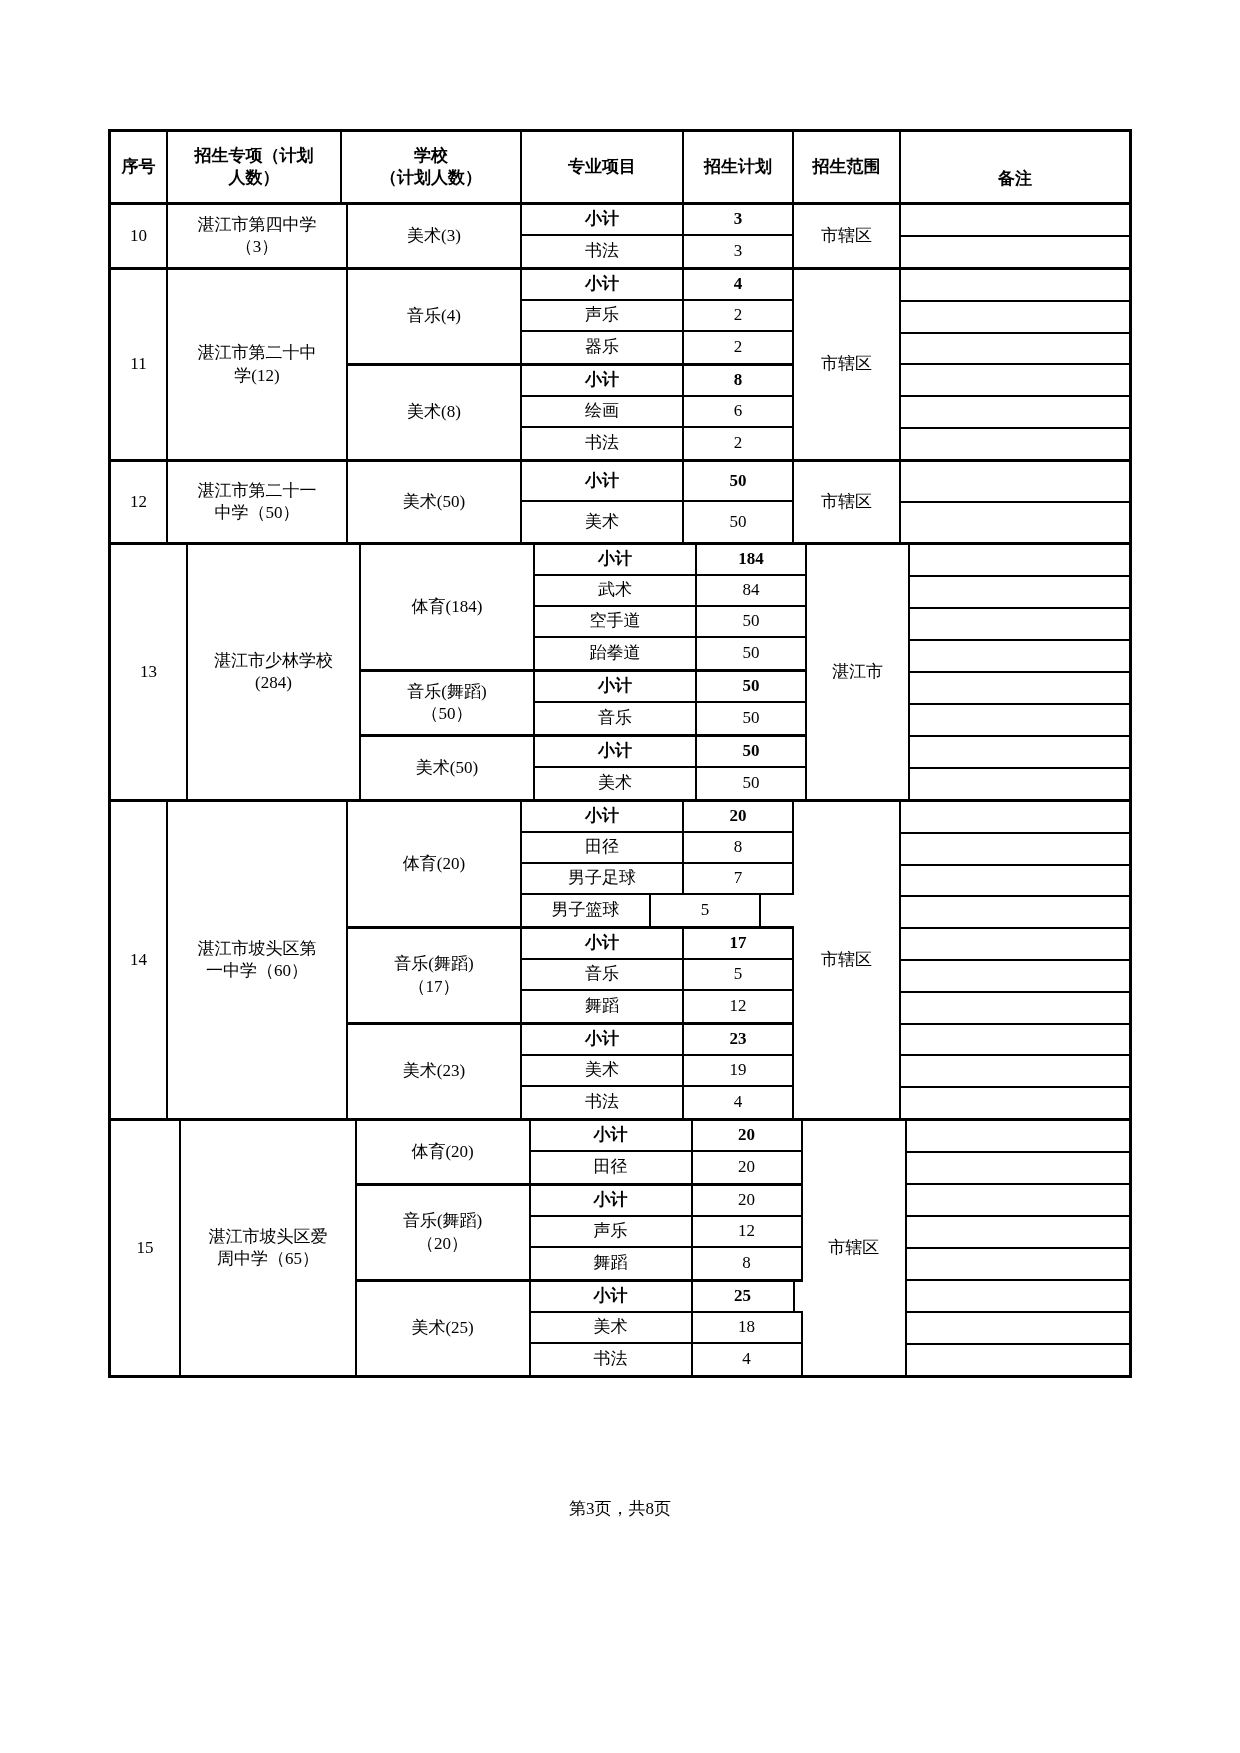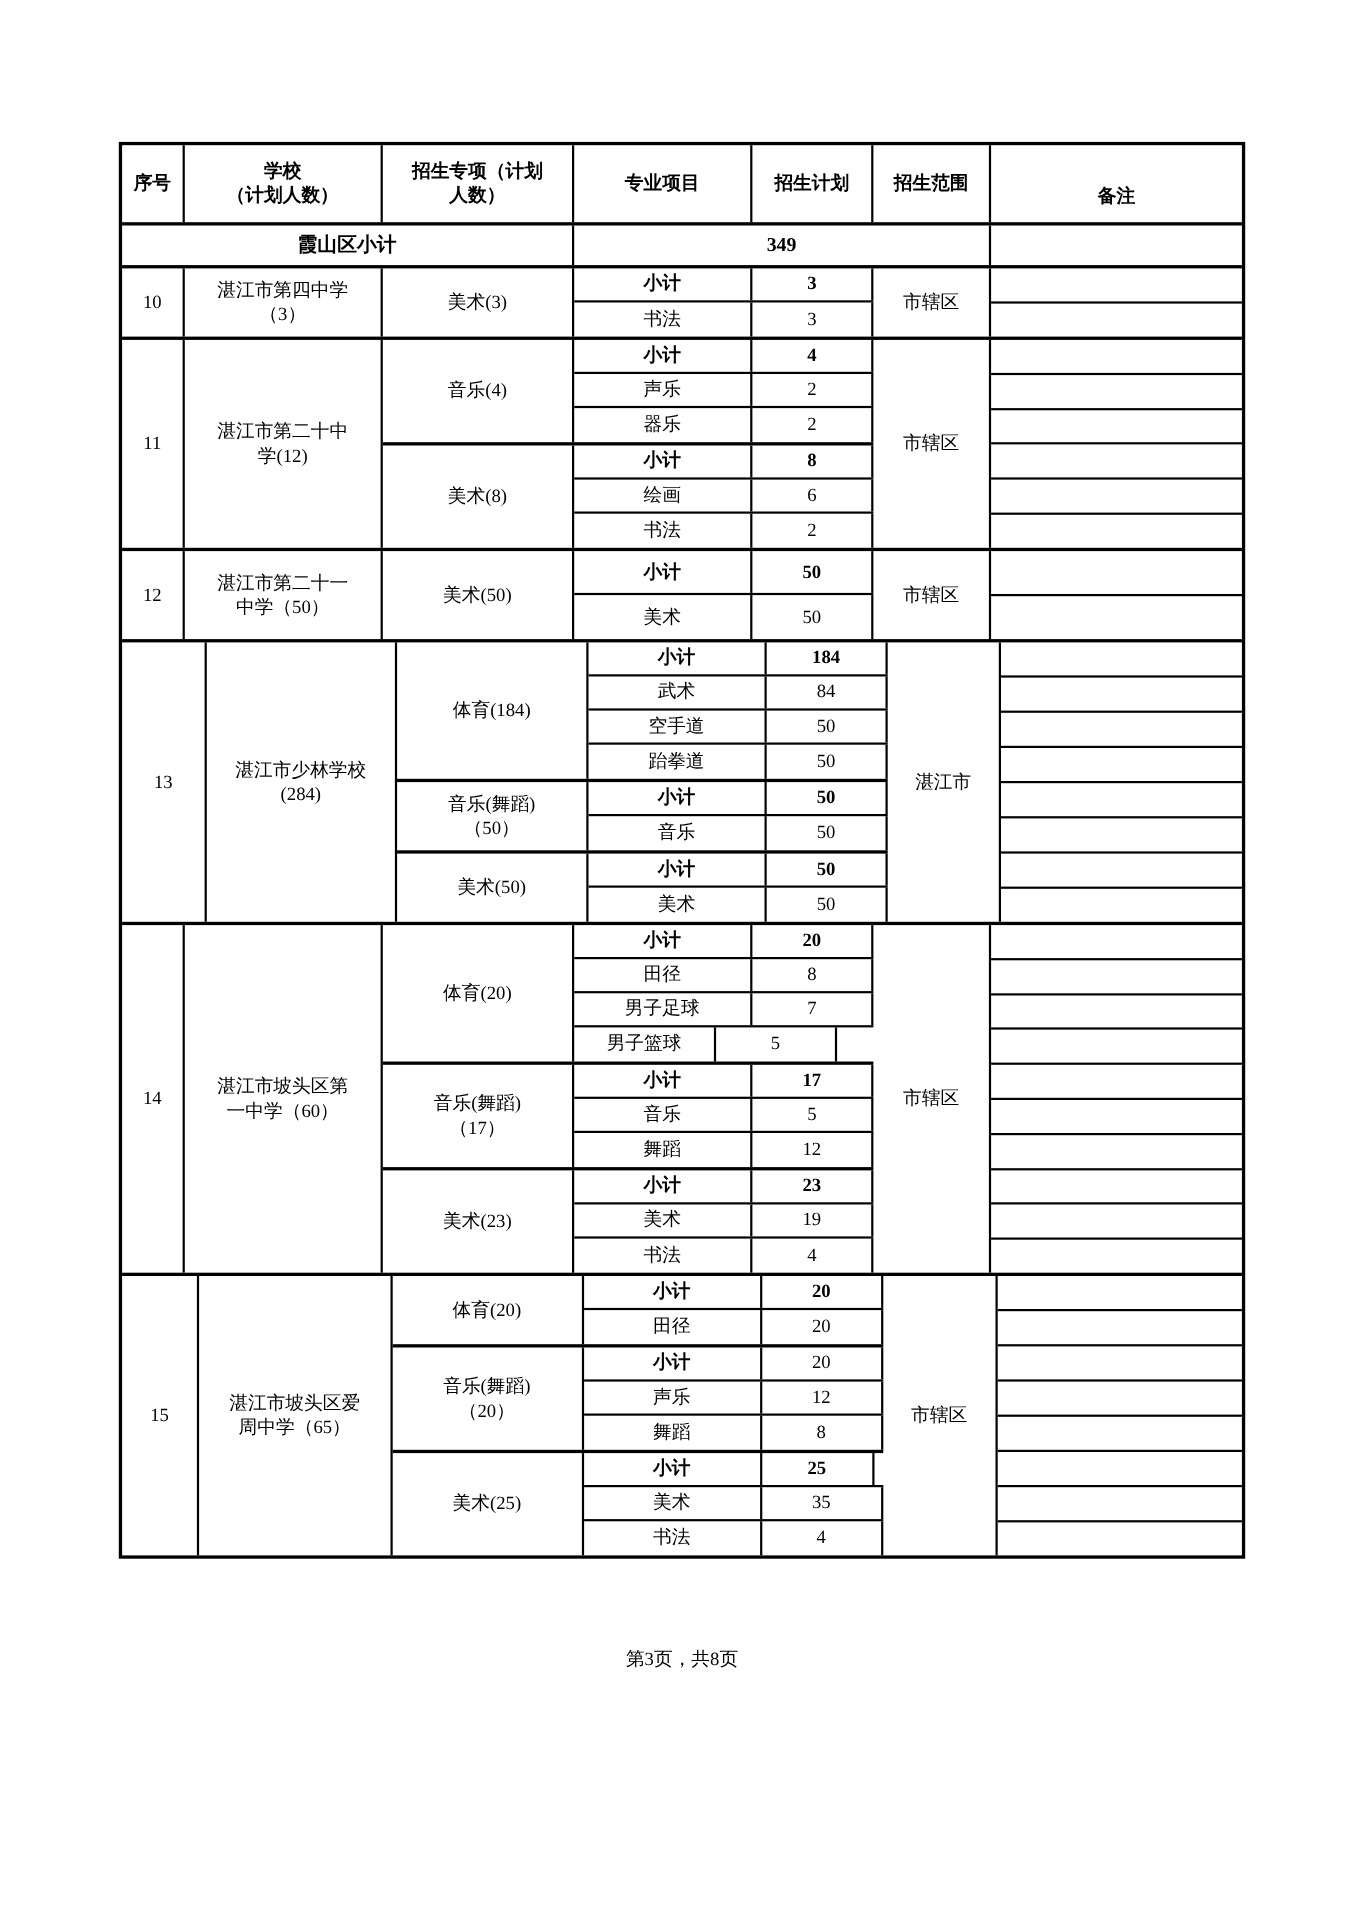--- a/index.html
+++ b/index.html
@@ -59,34 +59,29 @@
     position:absolute;top:1497px;left:0;width:1240px;
     text-align:center;font-size:17px;color:#000;
   }
 </style>
 </head>
 <body>
 
 <div class="table" id="enrollment-table">
     <div class="row header-row">
       <div class="cell" style="width: 57px;">序号</div>
+      <div class="cell" style="width: 174px;">招生专项（计划
+人数）</div>
       <div class="cell" style="width: 180px;">学校
 （计划人数）</div>
-      <div class="cell" style="width: 174px;">招生专项（计划
-人数）</div>
       <div class="cell" style="width: 162px;">专业项目</div>
       <div class="cell" style="width: 110px;">招生计划</div>
       <div class="cell" style="width: 107px;">招生范围</div>
       <div class="cell" style="width: 228px; margin-top: 25px;">备注</div>
     </div>
-    <div class="row subtotal-row">
-      <div class="cell" style="width: 411px;">霞山区小计</div>
-      <div class="cell" style="width: 379px;">349</div>
-      <div class="cell" style="width: 228px;"></div>
-    </div>
     <div class="school-section">
       <div class="cell" style="width: 57px;">10</div>
       <div class="cell" style="width: 180px;">湛江市第四中学
 （3）</div>
       <div class="mid-col" style="width: 446px;">
         <div class="group">
           <div class="cell" style="width: 174px;">美术(3)</div>
           <div class="rows-col">
             <div class="leaf" style="height: 31px;">
               <div class="cell bold" style="width: 162px;">小计</div>
@@ -360,21 +355,21 @@
         </div>
         <div class="group">
           <div class="cell" style="width: 174px;">美术(25)</div>
           <div class="rows-col">
             <div class="leaf" style="height: 31px;">
               <div class="cell bold" style="width: 162px;">小计</div>
               <div class="cell bold" style="width: 102px;">25</div>
             </div>
             <div class="leaf" style="height: 31px;">
               <div class="cell" style="width: 162px;">美术</div>
-              <div class="cell" style="width: 110px;">35</div>
+              <div class="cell" style="width: 110px;">18</div>
             </div>
             <div class="leaf" style="height: 31px;">
               <div class="cell" style="width: 162px;">书法</div>
               <div class="cell" style="width: 110px;">4</div>
             </div>
           </div>
         </div>
       </div>
       <div class="cell" style="width: 107px;">市辖区</div>
       <div class="remark-col" style="width: 228px;">

